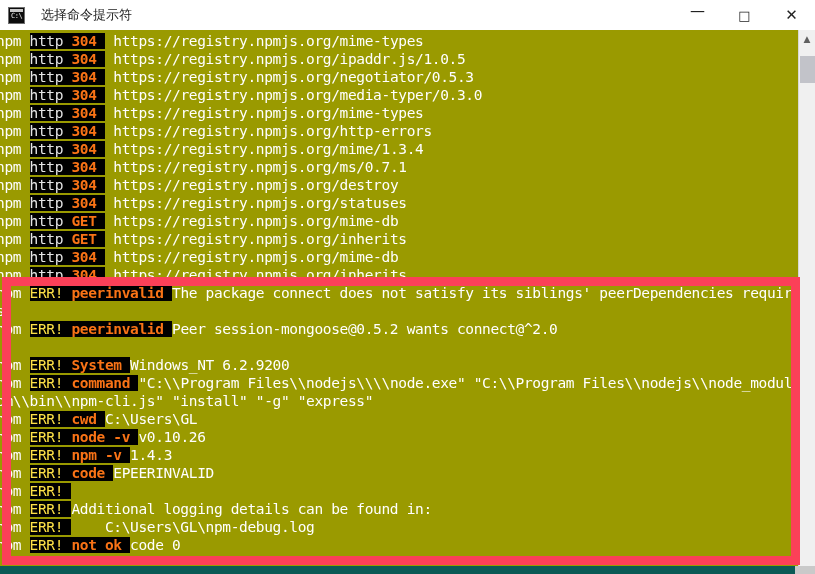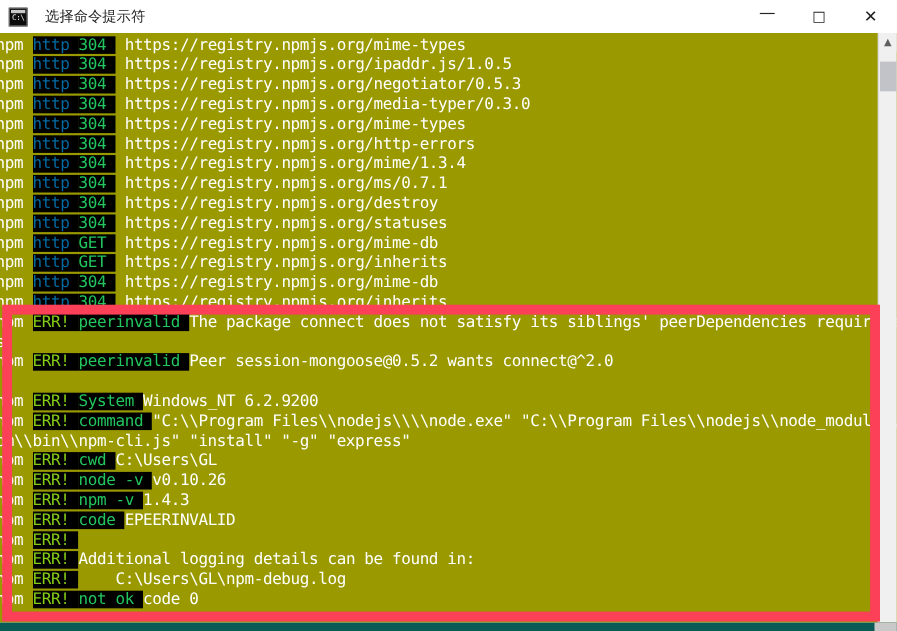--- a/index.html
+++ b/index.html
@@ -115,23 +115,23 @@
     white-space: pre;
     letter-spacing: -0.35px;
   }
   .row {
     height: 18px;
     white-space: pre;
   }
   .seg { white-space: pre; }
   .bg-blk { background: #000000; }
   .c-white { color: #ffffff; }
-  .c-green { color: #0369a1; }
-  .c-magenta { color: #22c55e; }
-  .c-red { color: #84cc16; text-align: center; }
+  .c-green { color: #e5e5e5; }
+  .c-magenta { color: #f97316; font-weight: bold; }
+  .c-red { color: #fde047; text-align: center; }
 
   
   #scrollbar {
     position: absolute;
     right: 0;
     top: 30px;
     width: 17px;
     height: 536px;
     background: #f0f0f0;
     border-left: 1px solid #d8d8d8;

